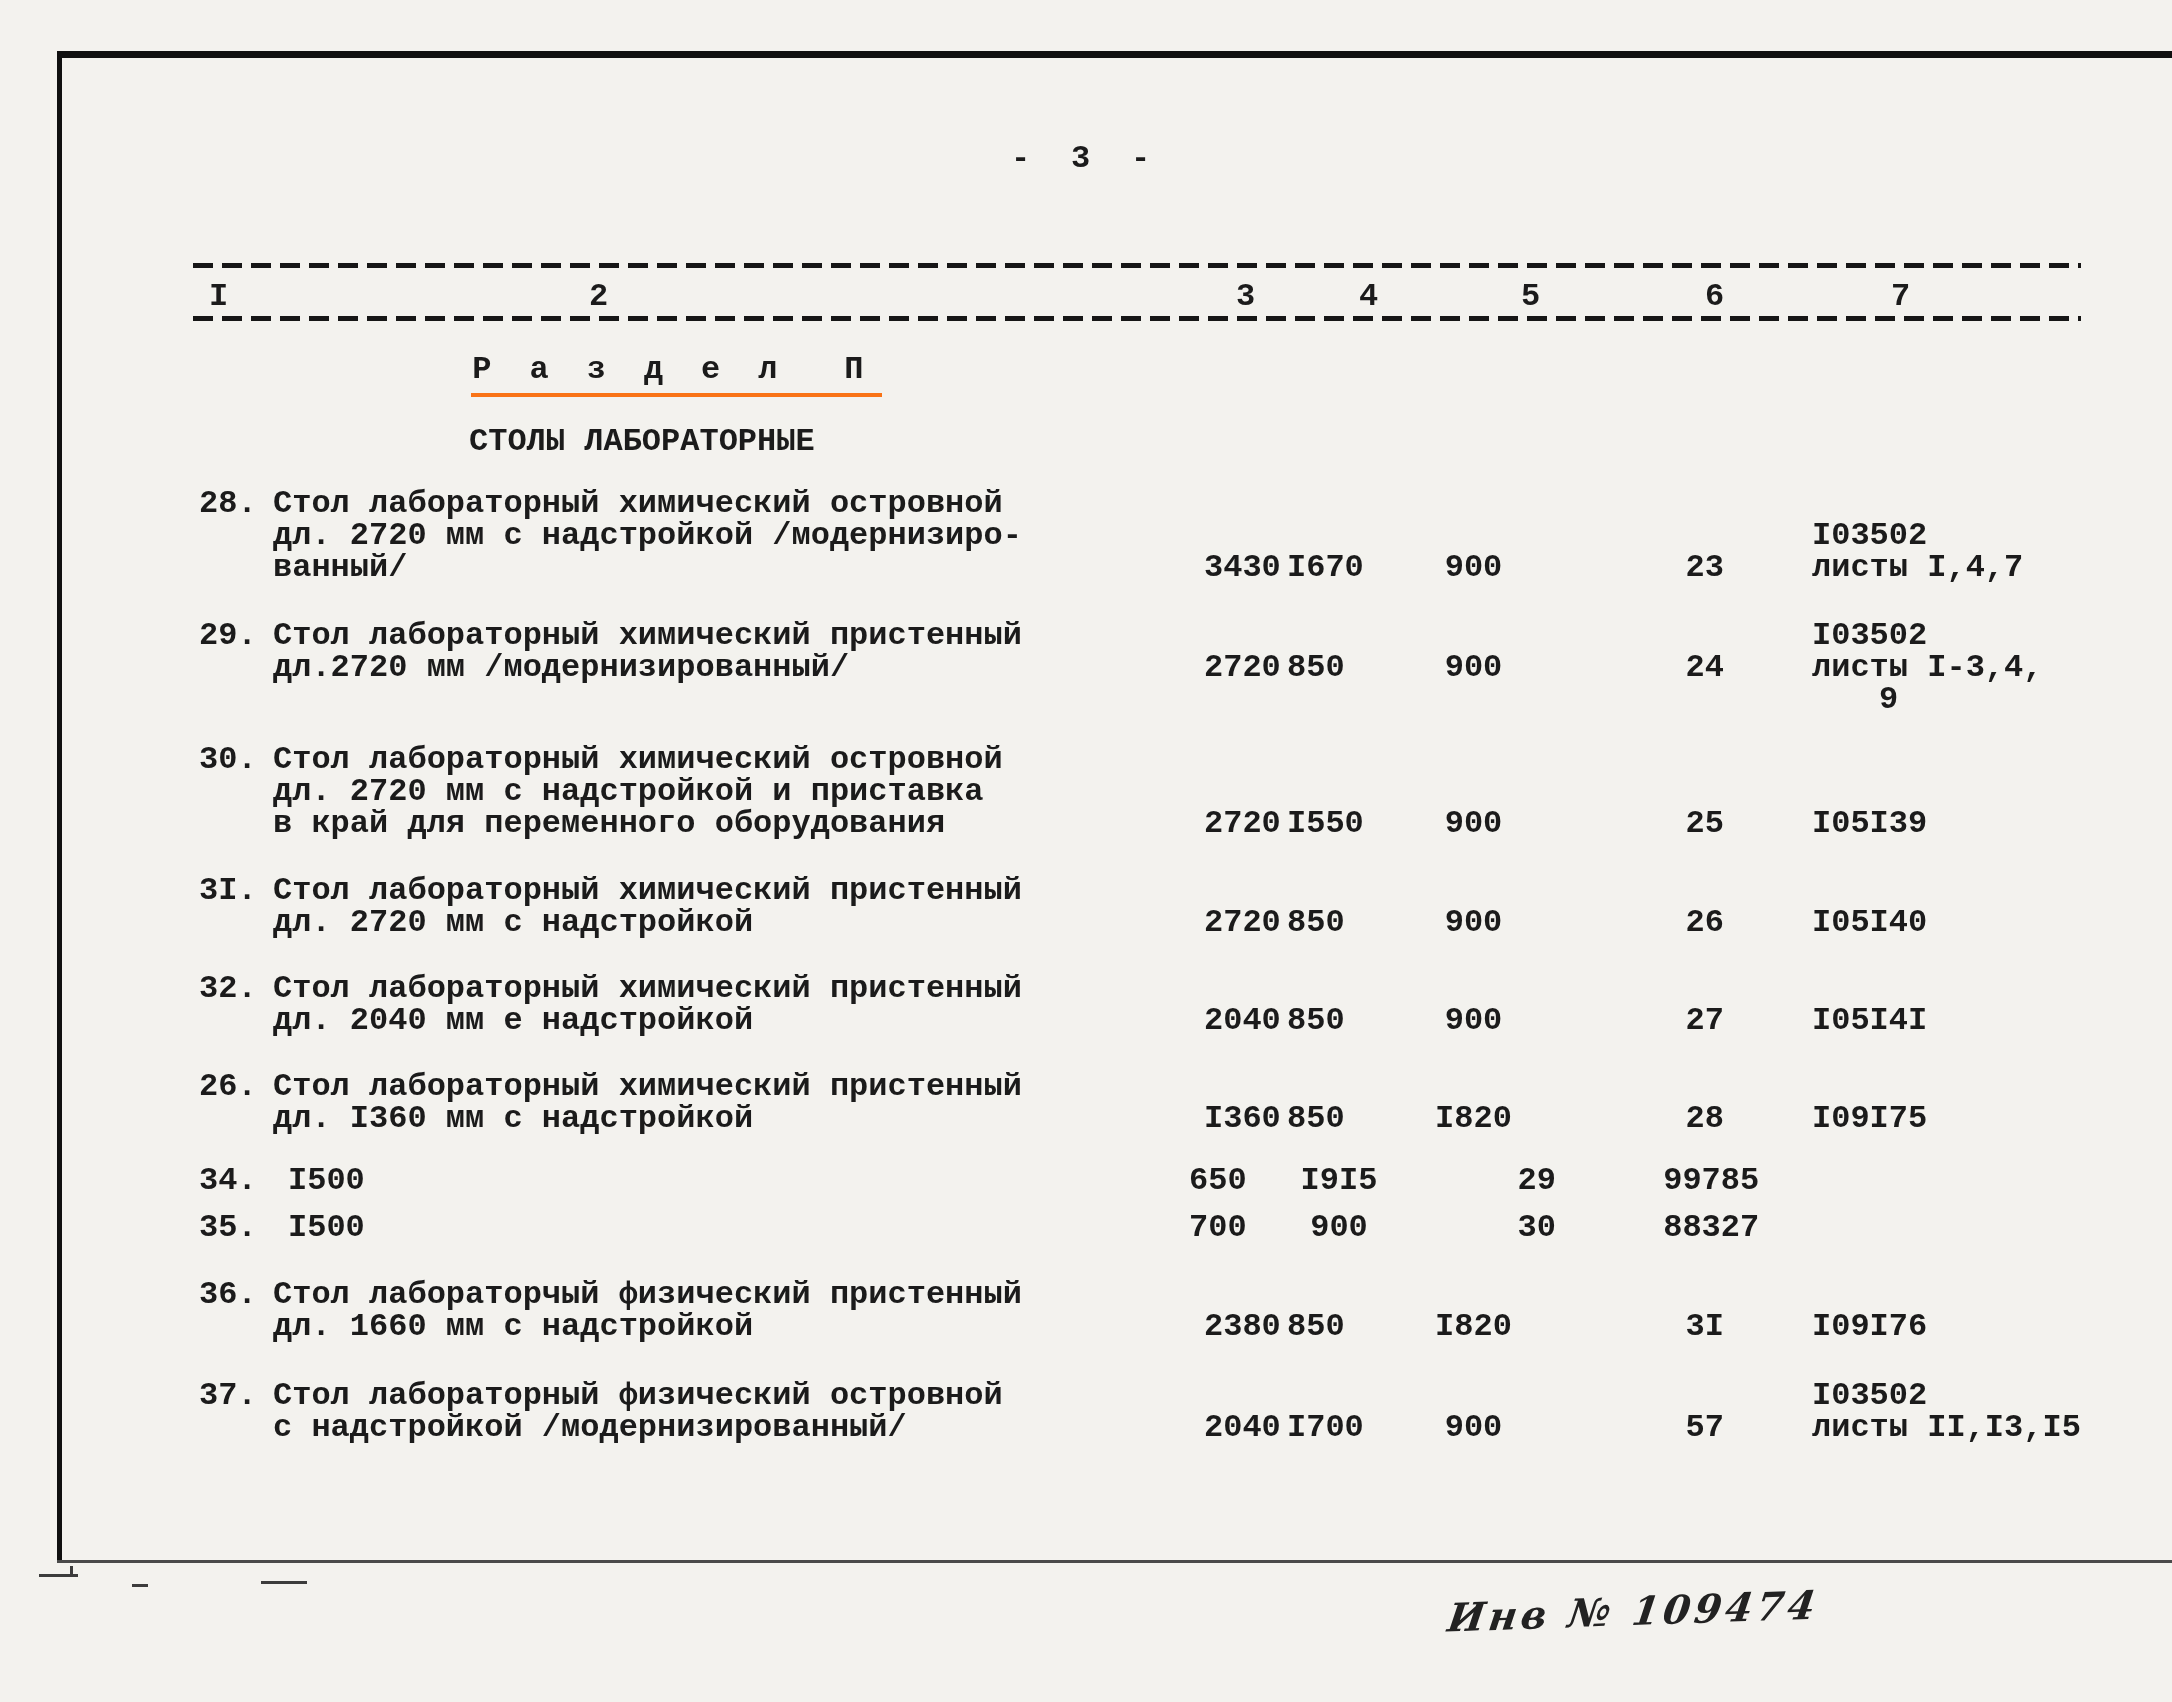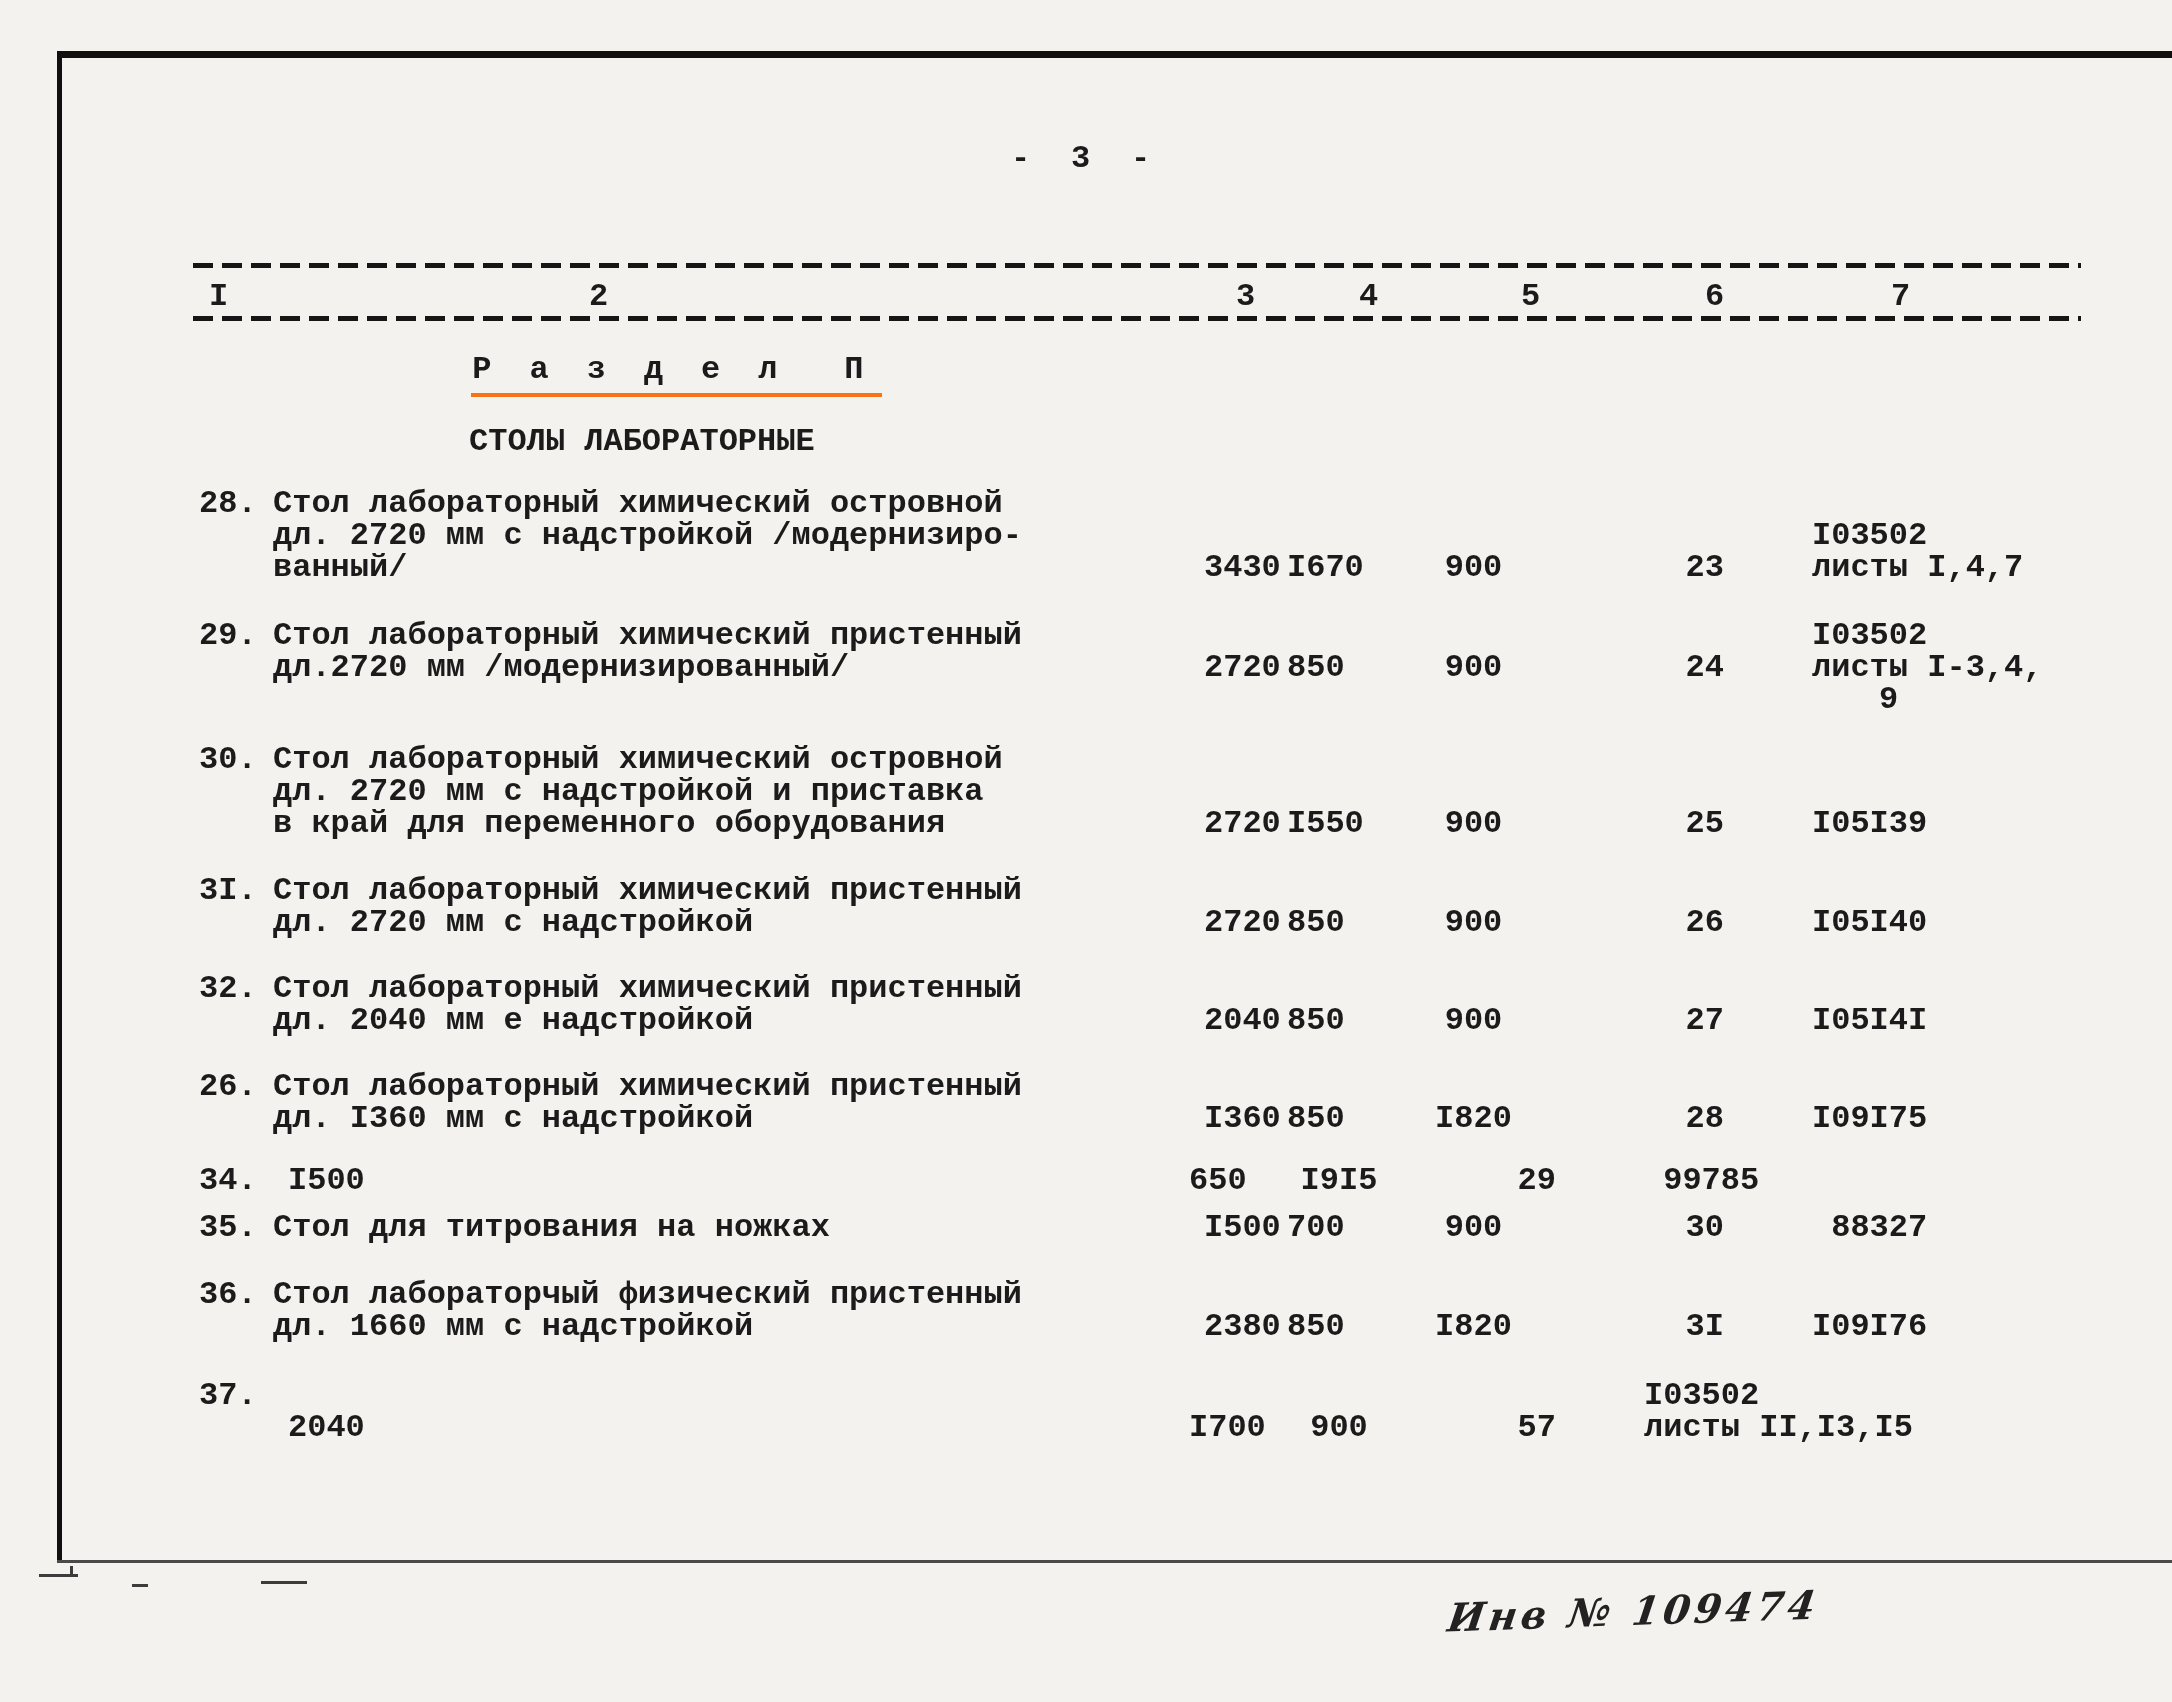--- a/index.html
+++ b/index.html
@@ -156,41 +156,42 @@
   <div class="cell num">34.</div>
   <div class="cell c3">I500</div>
   <div class="cell c4">650</div>
   <div class="cell c5">I9I5</div>
   <div class="cell c6">29</div>
   <div class="cell c7"> 99785</div>
 </div>
 
 <div class="row tw" style="top:1212px">
   <div class="cell num">35.</div>
-  <div class="cell desc">Стол для титрования на ножках</div>
   <div class="cell c3">I500</div>
   <div class="cell c4">700</div>
   <div class="cell c5">900</div>
   <div class="cell c6">30</div>
   <div class="cell c7"> 88327</div>
 </div>
 
 <div class="row tw" style="top:1279px">
   <div class="cell num">36.</div>
   <div class="cell desc">Стол лабораторчый физический пристенный
 дл. 1660 мм с надстройкой</div>
   <div class="cell c3">2380</div>
   <div class="cell c4">850</div>
   <div class="cell c5">I820</div>
   <div class="cell c6">3I</div>
   <div class="cell c7">I09I76</div>
 </div>
 
 <div class="row tw" style="top:1380px">
   <div class="cell num">37.</div>
+  <div class="cell desc">Стол лабораторный физический островной
+с надстройкой /модернизированный/</div>
   <div class="cell c3">2040</div>
   <div class="cell c4">I700</div>
   <div class="cell c5">900</div>
   <div class="cell c6">57</div>
   <div class="cell c7">I03502
 листы II,I3,I5</div>
 </div>
 
 <div class="handwritten">Инв № 109474</div>
 

